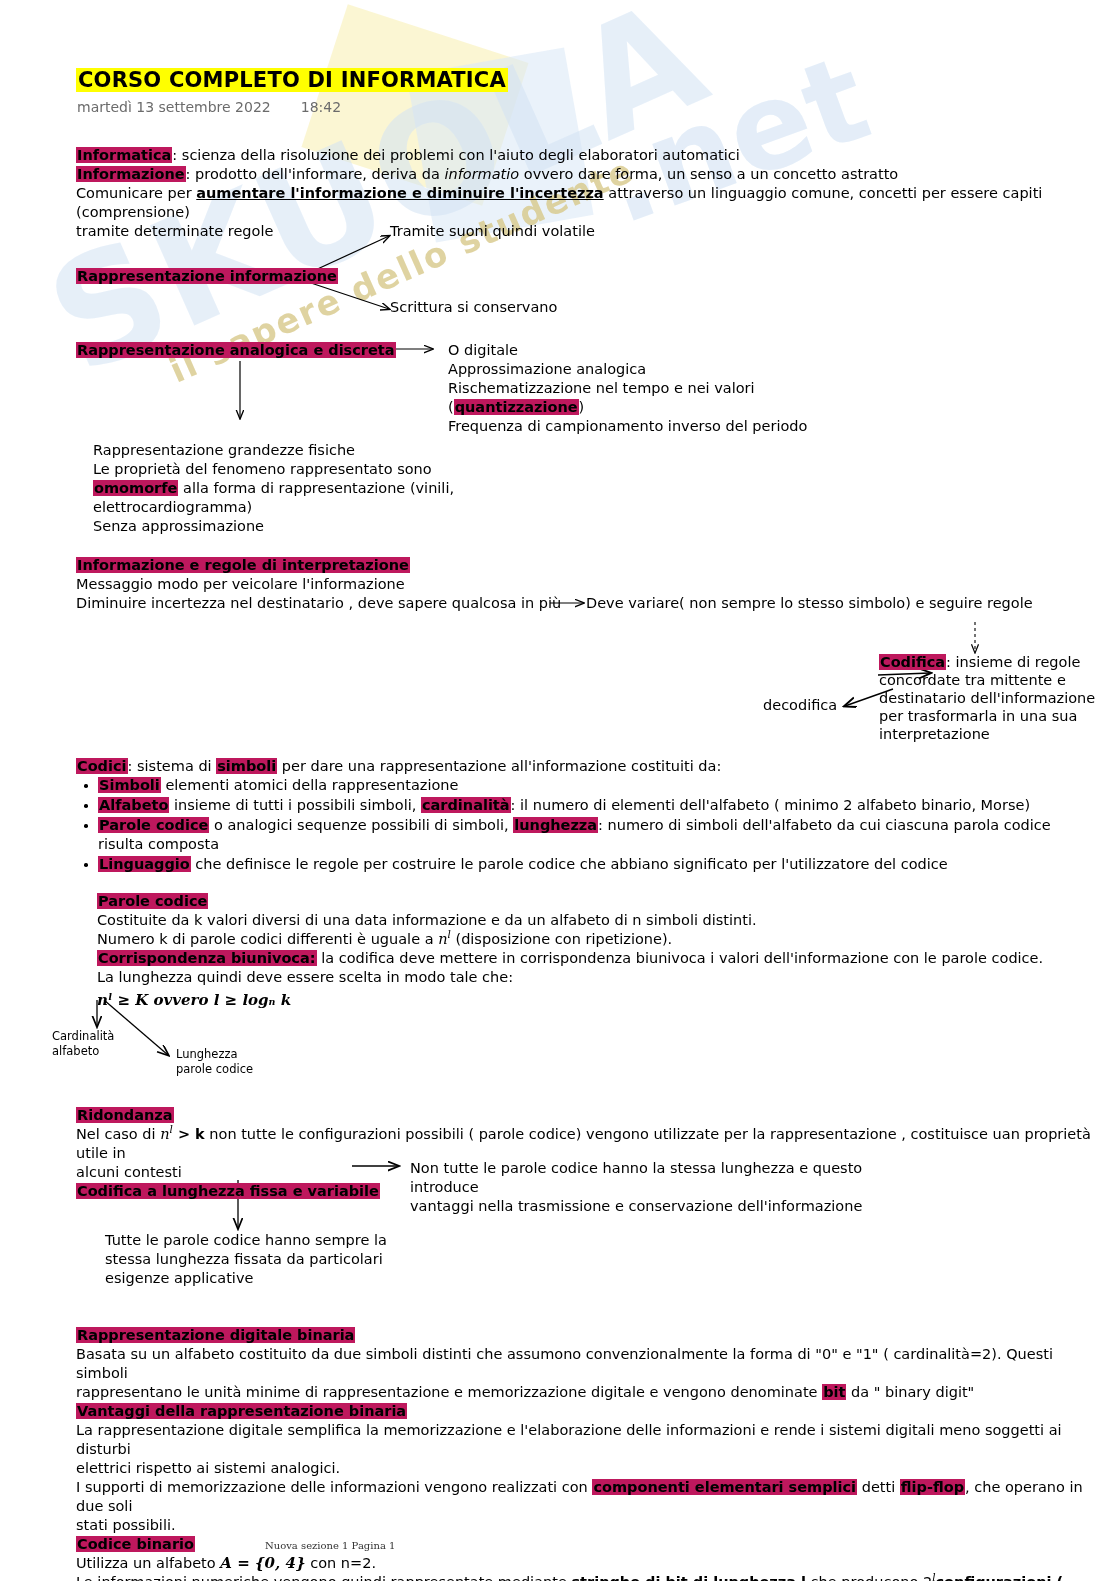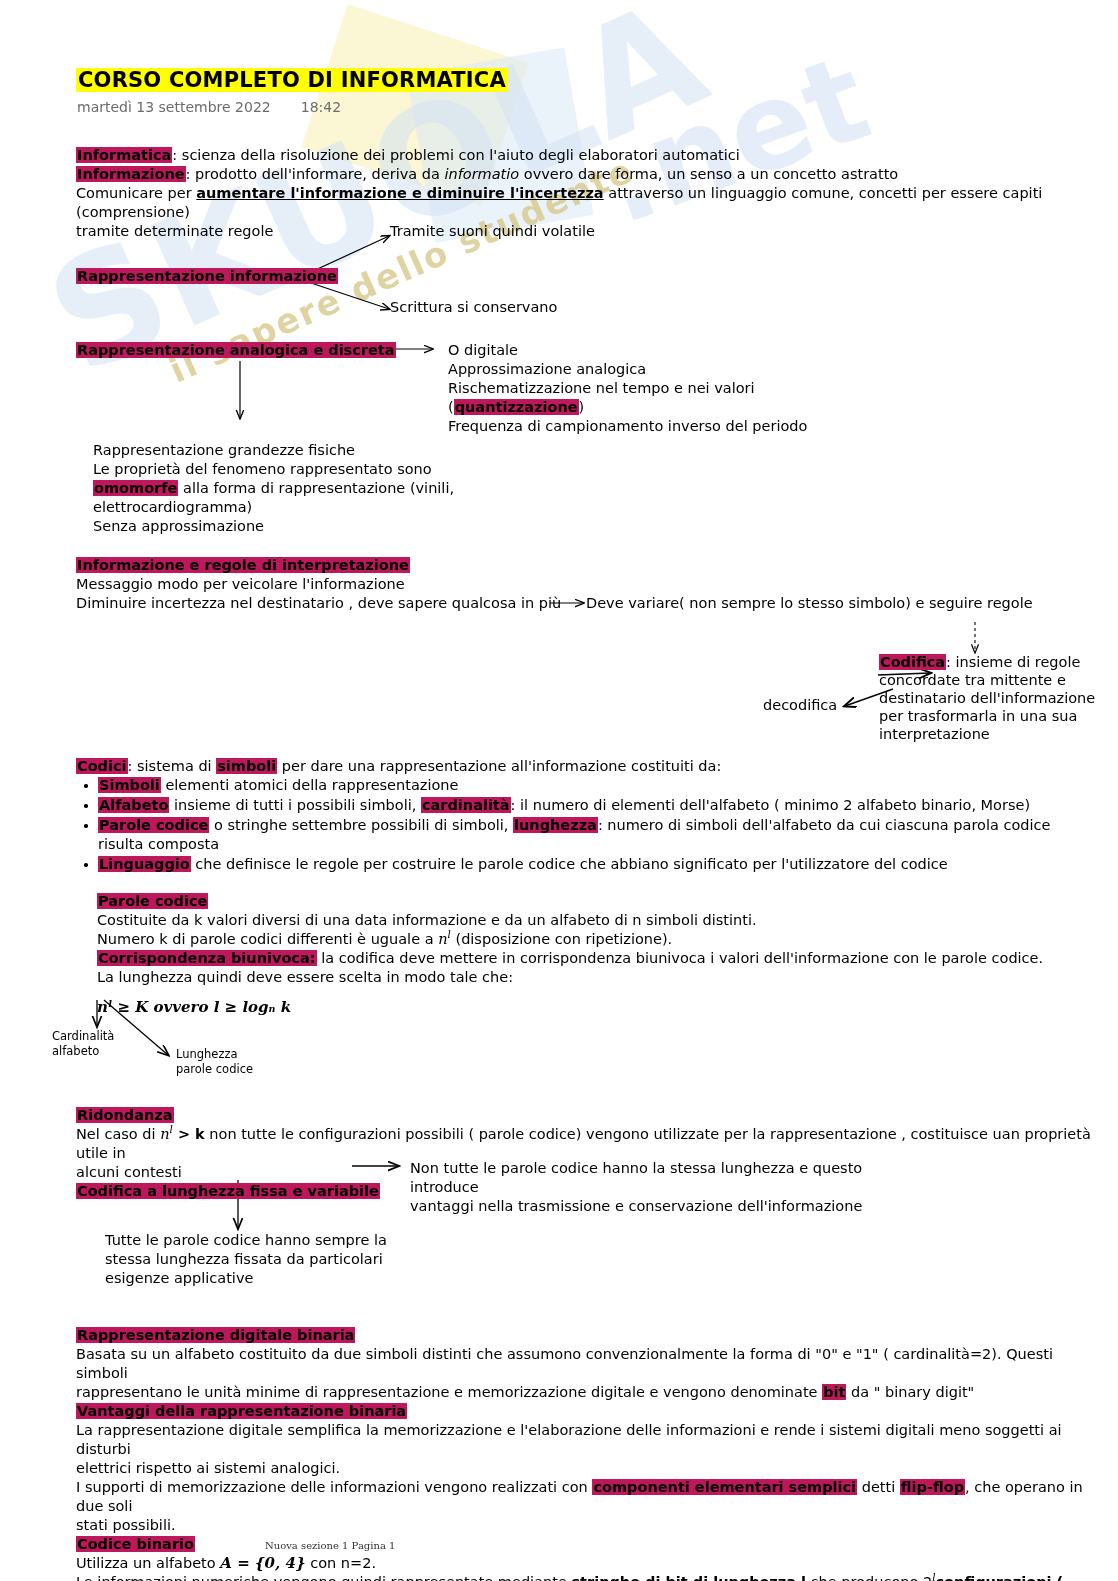--- a/index.html
+++ b/index.html
@@ -188,32 +188,32 @@
       <div>per trasformarla in una sua</div>
       <div>interpretazione</div>
     </div>
     <div class="tb" style="left:763px;top:696px;">decodifica</div>
 
     <div class="tb" style="left:76px;top:757px;width:1010px;">
       <div><b class="hl-b">Codici</b><span>: sistema di </span><b class="hl-b">simboli</b><span> per dare una rappresentazione all'informazione costituiti da:</span></div>
       <ul class="bl">
         <li><b class="hl-b">Simboli</b><span> elementi atomici della rappresentazione</span></li>
         <li><b class="hl-b">Alfabeto</b><span> insieme di tutti i possibili simboli, </span><b class="hl-b">cardinalità</b><span>: il numero di elementi dell'alfabeto ( minimo 2 alfabeto binario, Morse)</span></li>
-        <li><b class="hl-b">Parole codice</b><span>  o stringhe settembre possibili di simboli, </span><b class="hl-b">lunghezza</b><span>: numero di simboli dell'alfabeto da cui ciascuna parola codice risulta composta</span></li>
+        <li><b class="hl-b">Parole codice</b><span>  o analogici sequenze possibili di simboli, </span><b class="hl-b">lunghezza</b><span>: numero di simboli dell'alfabeto da cui ciascuna parola codice risulta composta</span></li>
         <li><b class="hl-b">Linguaggio</b><span>  che definisce le regole per costruire le parole codice che abbiano significato per l'utilizzatore del codice</span></li>
       </ul>
     </div>
 
     <div class="tb" style="left:97px;top:892px;width:980px;">
       <div><b class="hl-b">Parole codice</b></div>
       <div>Costituite da k valori diversi di una data informazione e da un alfabeto di n simboli distinti.</div>
       <div><span>Numero k di parole codici differenti è uguale a </span><span class="mono-it">n</span><sup class="mono-it">l</sup><span> (disposizione con ripetizione).</span></div>
       <div><b class="hl-b">Corrispondenza biunivoca:</b><span> la codifica deve mettere in corrispondenza biunivoca i valori dell'informazione con le parole codice.</span></div>
       <div>La lunghezza quindi deve essere scelta in modo tale che:</div>
-      <div class="formula" style="margin-top:11px;">nˡ ≥ K ovvero l ≥ logₙ k</div>
+      <div class="formula" style="margin-top:4px;">nˡ ≥ K ovvero l ≥ logₙ k</div>
     </div>
 
     <div class="tb xs" style="left:52px;top:1029px;">
       <div>Cardinalità</div>
       <div>alfabeto</div>
     </div>
     <div class="tb xs" style="left:176px;top:1047px;">
       <div>Lunghezza</div>
       <div>parole codice</div>
     </div>

